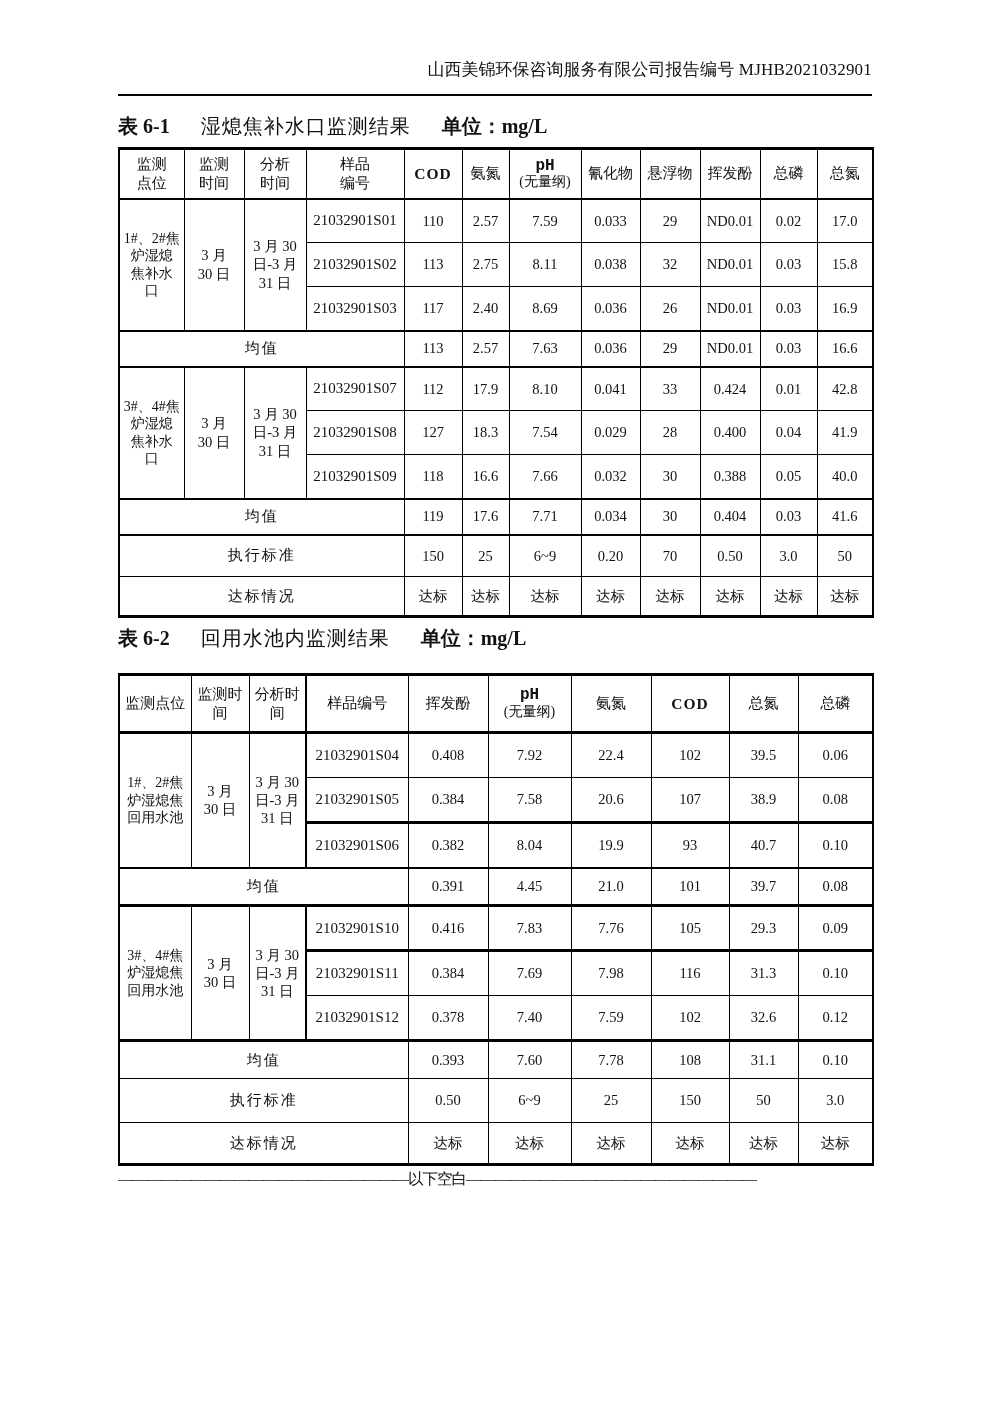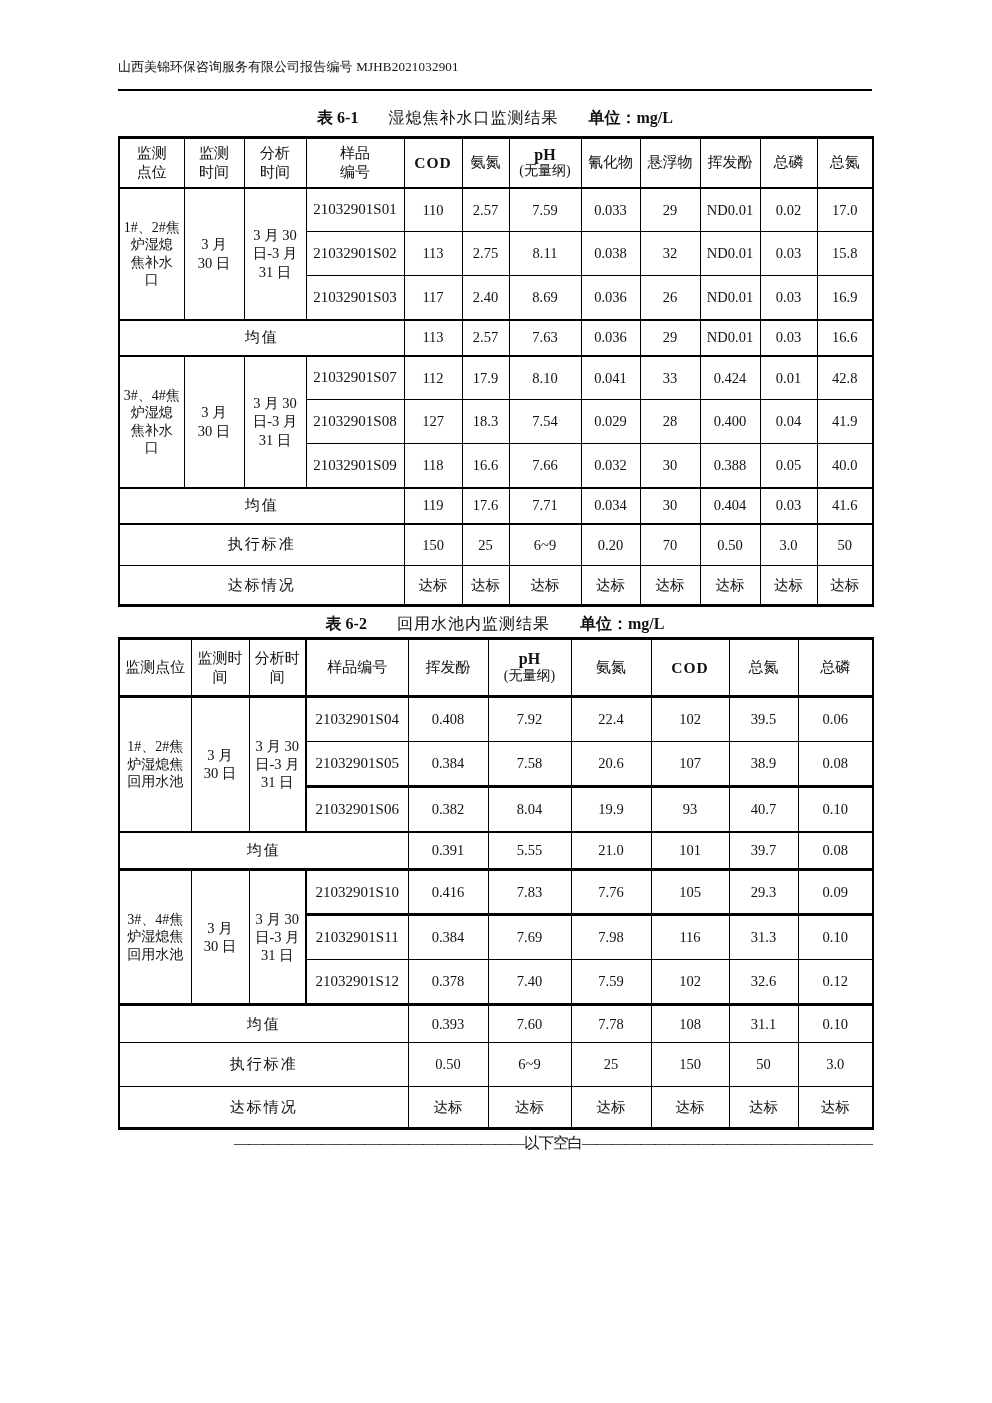--- a/index.html
+++ b/index.html
@@ -9,43 +9,43 @@
     position: relative;
     width: 992px; height: 1403px;
     margin: 0 auto;
     background: #fff;
     padding: 58px 120px 0 118px;
     overflow: hidden;
   }
   .content { width: 754px; }
 
   
-  .doc-header { display: flex; justify-content: flex-start; align-items: flex-end; font-size: 13px; }
+  .doc-header { display: flex; justify-content: flex-end; align-items: flex-end; font-size: 17px; }
   .doc-header .right { letter-spacing: 0.2px; }
   .header-rule { border: none; border-top: 2px solid #000; margin-top: 13px; }
 
   .section-title { margin-top: 27px; font-size: 26px; letter-spacing: 3px; font-weight: 400; }
   .intro { margin-top: 29px; font-size: 19px; text-indent: 40px; letter-spacing: 0.5px; }
 
-  .caption { text-align: center; font-size: 16px; }
+  .caption { font-size: 20px; }
   .caption .lab { font-weight: bold; }
   .caption .ttl { margin: 0 26px; letter-spacing: 1px; }
   .caption .unit { font-weight: bold; }
   .cap1 { margin-top: 17px; margin-bottom: 7px; }
-  .cap2 { margin-top: 7px; margin-bottom: 2px; }
+  .cap2 { margin-top: 7px; margin-bottom: 21px; }
 
   table { border-collapse: collapse; table-layout: fixed; width: 754px;
           border-left: 2px solid #000; border-right: 2px solid #000;
           border-top: 3px solid #000; border-bottom: 3px solid #000; }
   td { border: 1px solid #000; text-align: center; vertical-align: middle;
        font-size: 14.5px; padding: 1px; line-height: 1.25; overflow: hidden; }
   thead td { font-size: 15px; }
   .ml { white-space: pre-line; }
   .lat { font-weight: bold; letter-spacing: 1px; font-size: 15.5px; }
-  .ph-top { font-weight: bold; font-size: 16px; line-height: 1.05; }
+  .ph-top { font-weight: bold; font-size: 16px; line-height: 1.05; font-family: Liberation Mono, monospace; }
   .ph-sub { font-size: 14px; line-height: 1.1; }
   .id-cell { font-size: 15px; letter-spacing: 0; }
   .site-cell { font-size: 14px; margin-left: 12px; }
   .mean-label, .std-label, .ok-label { font-size: 15px; letter-spacing: 2px; margin-top: 27px; }
 
   .bt2 td { border-top-width: 2px; }
   .bt3 td { border-top-width: 3px; }
   #t1 thead td { border-bottom-width: 2px; }
   #t2 thead td { border-bottom-width: 3px; }
   #t2 .bl2 { border-left-width: 2.5px; }
@@ -55,21 +55,21 @@
   #t1 tr.mean { height: 36px; }
   #t1 tr.std { height: 42px; }
   #t1 tr.ok { height: 40px; }
 
   #t2 thead tr { height: 58px; }
   #t2 tr.sample { height: 45px; }
   #t2 tr.mean { height: 38px; }
   #t2 tr.std { height: 44px; }
   #t2 tr.ok { height: 42px; }
 
-  .blank-marker { margin-top: 3px; text-align: right; font-size: 15.5px;
+  .blank-marker { margin-top: 3px; text-align: left; font-size: 15.5px;
                   letter-spacing: -1px; white-space: nowrap; }
   .page-footer { margin-top: 12px; text-align: center; font-size: 13.5px; letter-spacing: 3px; }
 </style>
 </head>
 <body>
 
 <div class="page">
   <div class="content">
 
     <div class="doc-header">
@@ -326,21 +326,21 @@
           <td>0.382</td>
           <td>8.04</td>
           <td>19.9</td>
           <td>93</td>
           <td>40.7</td>
           <td>0.10</td>
         </tr>
         <tr class="mean bt2">
           <td class="mean-label" colspan="4">均值</td>
           <td>0.391</td>
-          <td>5.55</td>
+          <td>4.45</td>
           <td>21.0</td>
           <td>101</td>
           <td>39.7</td>
           <td>0.08</td>
         </tr>
         <tr class="sample bt3">
           <td class="ml site-cell" rowspan="3">3#、4#焦
 炉湿熄焦
 回用水池</td>
           <td class="ml" rowspan="3">3 月

